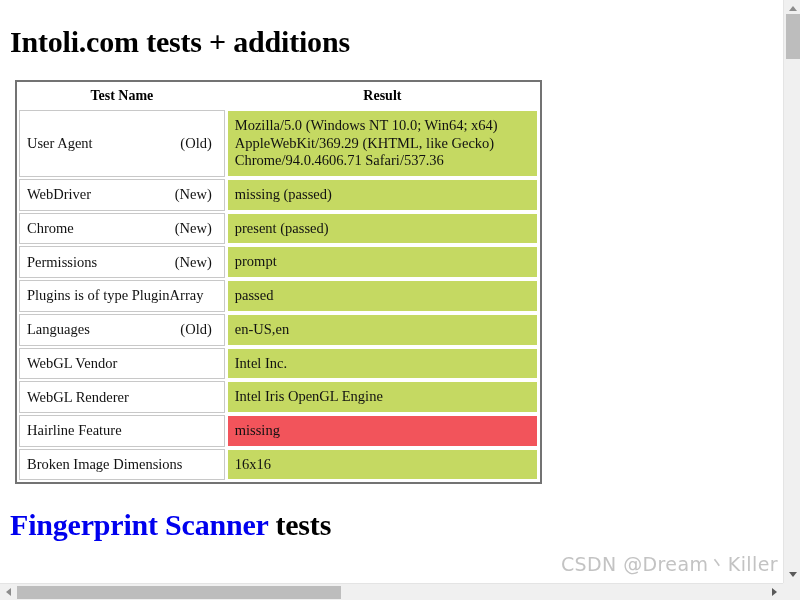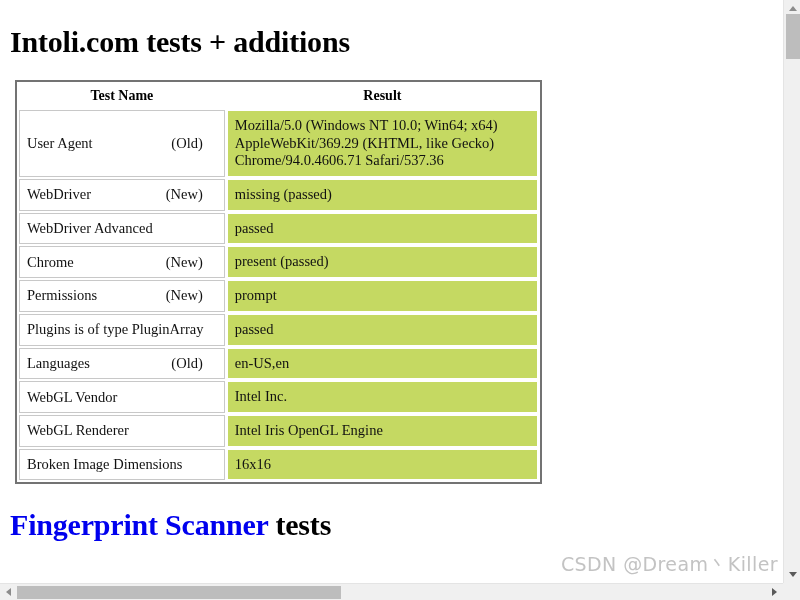--- a/index.html
+++ b/index.html
@@ -61,21 +61,21 @@
     text-align: center;
     border: none;
   }
 
   table.results col.c-name { width: 205px; }
   table.results col.c-result { width: 310px; }
 
   table.results td.name-cell {
     border: 1px solid #c8c8c8;
     background: #ffffff;
-    padding: 6px 21px 6px 7px;
+    padding: 6px 12px 6px 7px;
     font-size: 14.5px;
     color: #111111;
     vertical-align: middle;
     white-space: nowrap;
     overflow: hidden;
   }
 
   .name-row {
     display: flex;
     align-items: baseline;
@@ -260,31 +260,20 @@
                 <span class="name-age">(New)</span>
               </div>
             </td>
             <td class="result-cell result-pass">
               <span class="ua-line">missing (passed)</span>
             </td>
           </tr>
           <tr>
             <td class="name-cell">
               <div class="name-row">
-                <span class="name-label">WebDriver Advanced</span>
-                <span class="name-age"></span>
-              </div>
-            </td>
-            <td class="result-cell result-pass">
-              <span class="ua-line">passed</span>
-            </td>
-          </tr>
-          <tr>
-            <td class="name-cell">
-              <div class="name-row">
                 <span class="name-label">Chrome</span>
                 <span class="name-age">(New)</span>
               </div>
             </td>
             <td class="result-cell result-pass">
               <span class="ua-line">present (passed)</span>
             </td>
           </tr>
           <tr>
             <td class="name-cell">
@@ -332,20 +321,31 @@
           </tr>
           <tr>
             <td class="name-cell">
               <div class="name-row">
                 <span class="name-label">WebGL Renderer</span>
                 <span class="name-age"></span>
               </div>
             </td>
             <td class="result-cell result-pass">
               <span class="ua-line">Intel Iris OpenGL Engine</span>
+            </td>
+          </tr>
+          <tr>
+            <td class="name-cell">
+              <div class="name-row">
+                <span class="name-label">Hairline Feature</span>
+                <span class="name-age"></span>
+              </div>
+            </td>
+            <td class="result-cell result-fail">
+              <span class="ua-line">missing</span>
             </td>
           </tr>
           <tr>
             <td class="name-cell">
               <div class="name-row">
                 <span class="name-label">Broken Image Dimensions</span>
                 <span class="name-age"></span>
               </div>
             </td>
             <td class="result-cell result-pass">

